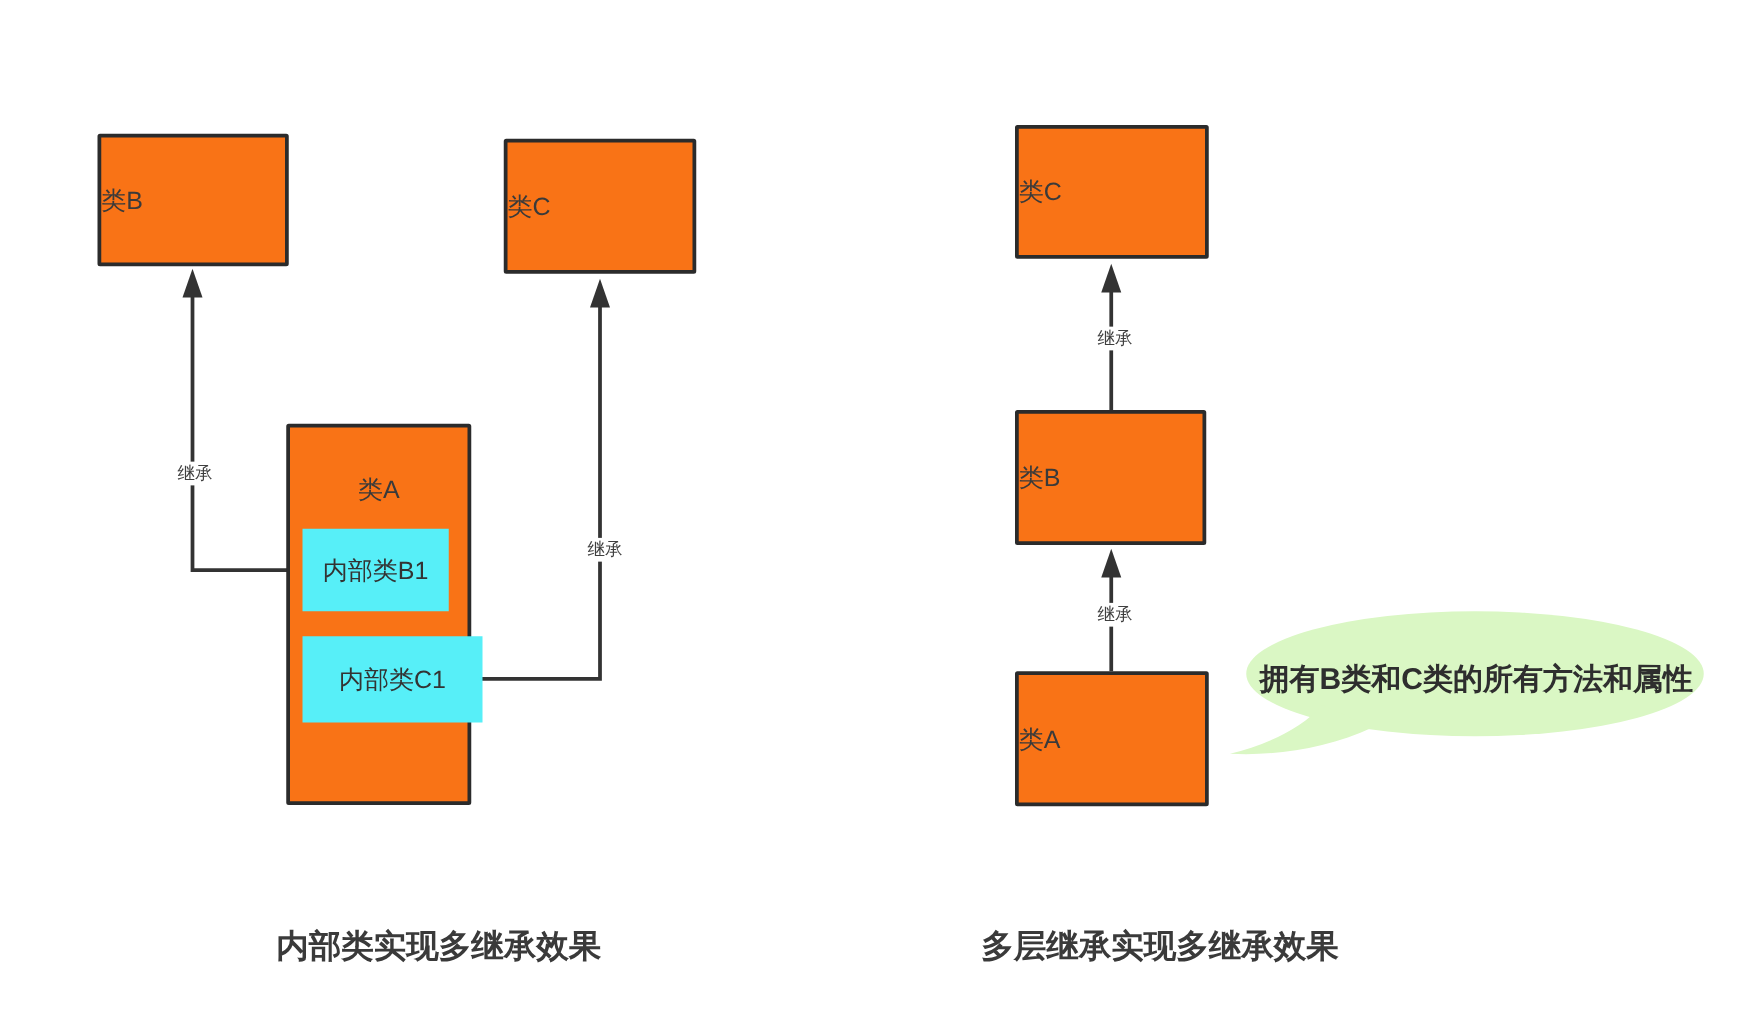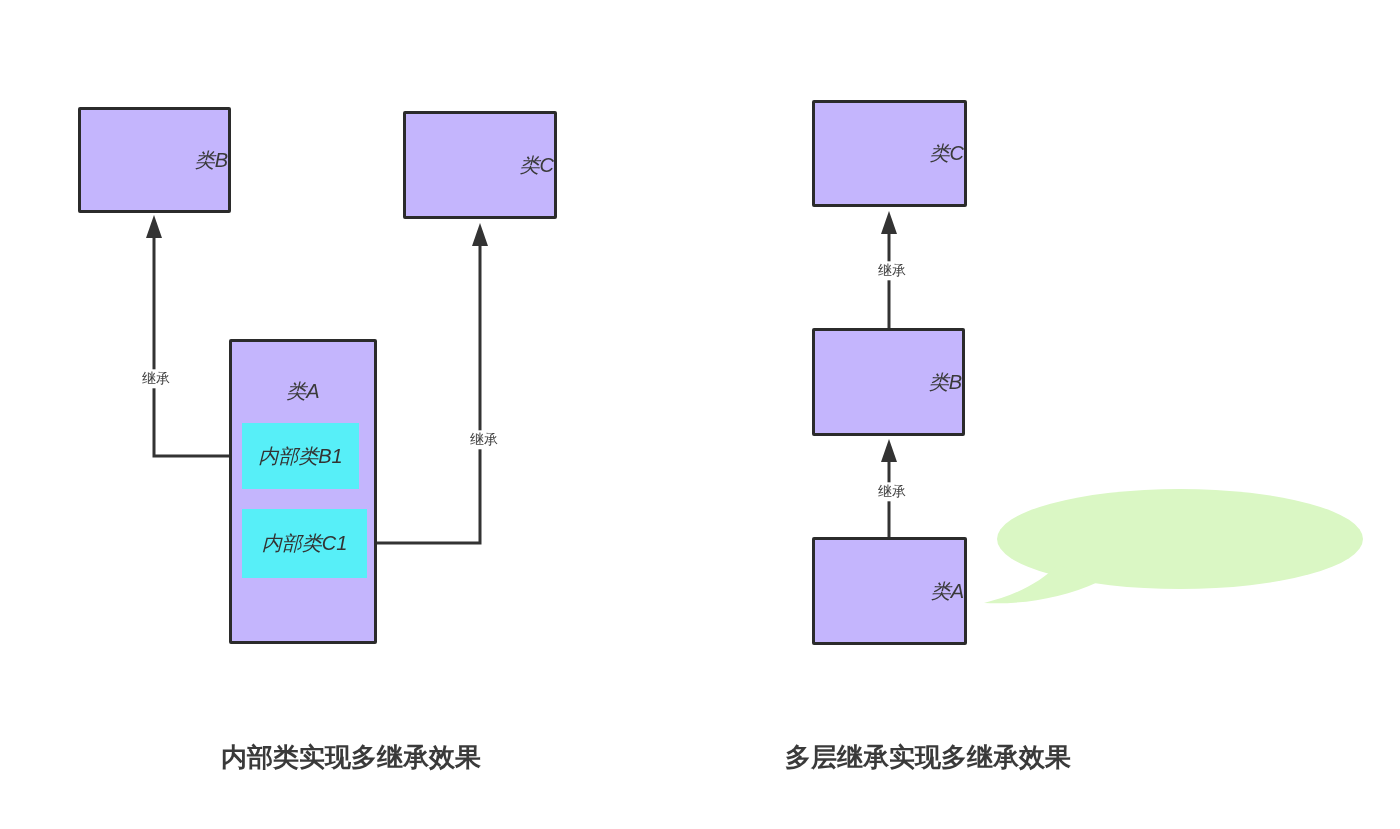--- a/index.html
+++ b/index.html
@@ -30,29 +30,28 @@
     fill: #333333;
     stroke: none;
   }
   .bubble-shape {
     fill: #DAF7C4;
     stroke: none;
   }
   .class-box {
     position: absolute;
     box-sizing: border-box;
-    background: #c4b5fd;
+    background: #f97316;
     border: 3px solid #2B2B2B;
     border-radius: 2px;
     display: flex;
     align-items: center;
-    justify-content: flex-end;
+    justify-content: flex-start;
     font-size: 20px;
     color: #3A3A3A;
-    font-style: italic;
   }
   .class-box.container {
     align-items: flex-start;
   }
   .container-title {
     position: absolute;
     top: 36px;
     left: 0;
     width: 100%;
     text-align: center;
@@ -125,21 +124,21 @@
 
   <div class="class-box" style="left:403px; top:111px; width:154px; height:108px;">
     <span>类C</span>
   </div>
 
   <div class="class-box container" style="left:229px; top:339px; width:148px; height:305px;">
     <div class="container-title">类A</div>
     <div class="inner-box" style="left:10px; top:81px; width:117px; height:66px;">
       <span>内部类B1</span>
     </div>
-    <div class="inner-box" style="left:10px; top:167px; width:125px; height:69px;">
+    <div class="inner-box" style="left:10px; top:167px; width:144px; height:69px;">
       <span>内部类C1</span>
     </div>
   </div>
 
   <div class="edge-label" style="left:156px; top:379px;">继承</div>
   <div class="edge-label" style="left:484px; top:440px;">继承</div>
 
   <div class="class-box" style="left:812px; top:100px; width:155px; height:107px;">
     <span>类C</span>
   </div>
@@ -148,17 +147,18 @@
     <span>类B</span>
   </div>
 
   <div class="class-box" style="left:812px; top:537px; width:155px; height:108px;">
     <span>类A</span>
   </div>
 
   <div class="edge-label" style="left:892px; top:271px;">继承</div>
   <div class="edge-label" style="left:892px; top:492px;">继承</div>
 
+  <div class="bubble-text" style="left:1181px; top:543px;">拥有B类和C类的所有方法和属性</div>
 
   <div class="caption" style="left:928px; top:757px;">多层继承实现多继承效果</div>
   <div class="caption" style="left:351px; top:757px;">内部类实现多继承效果</div>
 
 </div>
 
 </body></html>

